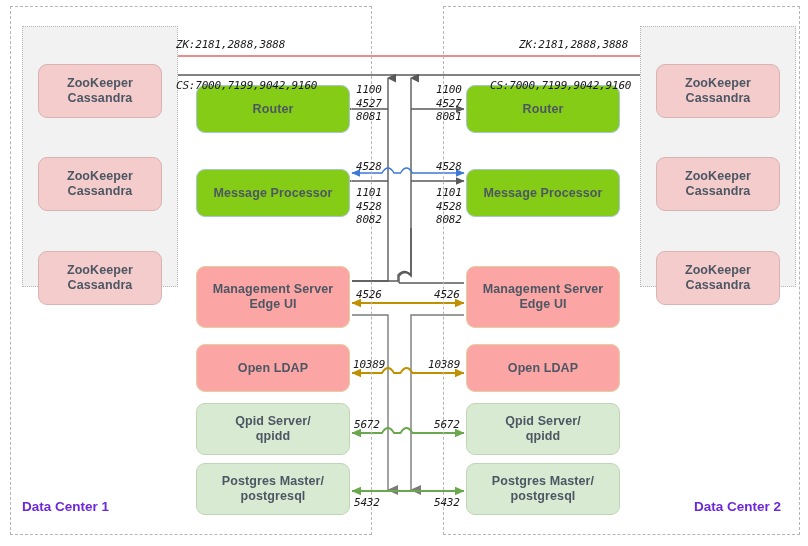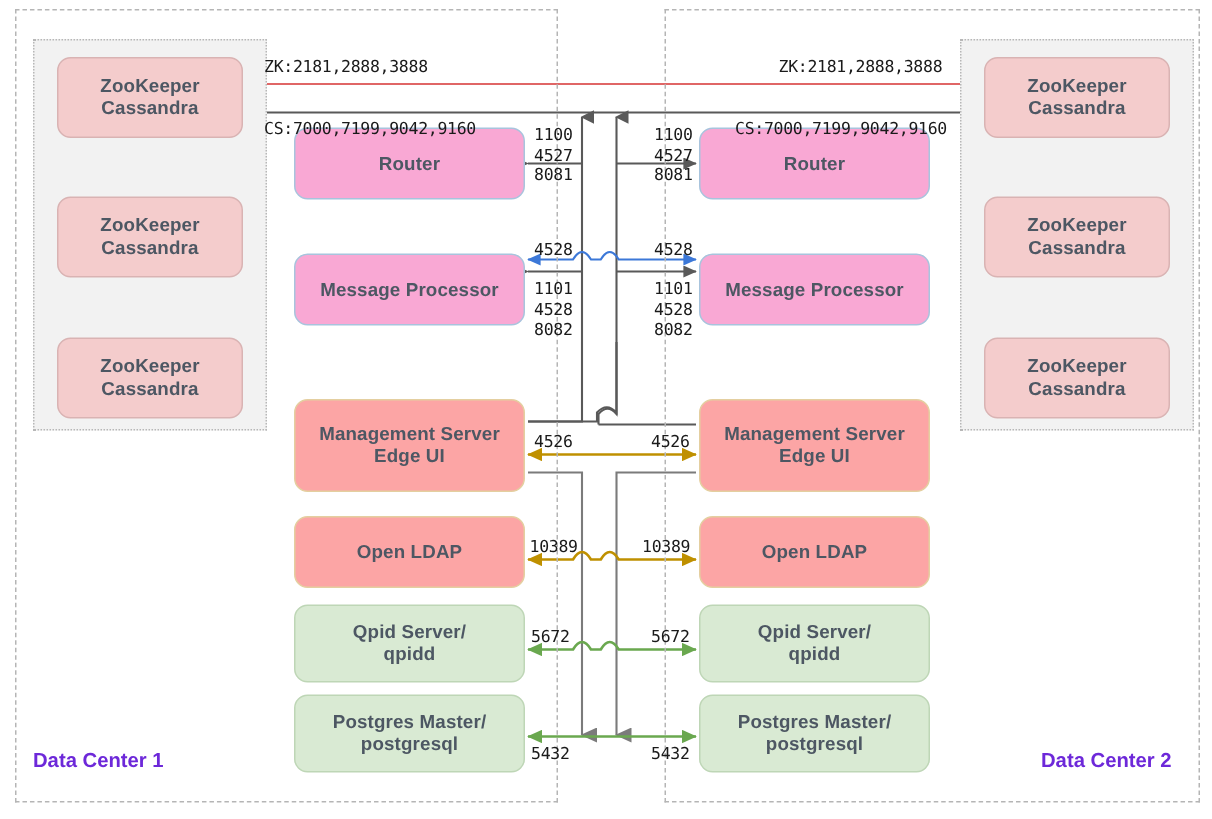--- a/index.html
+++ b/index.html
@@ -17,22 +17,22 @@
     border-radius:9px;
     display:flex;align-items:center;justify-content:center;
     text-align:center;
     font-size:12.5px;font-weight:bold;
     color:#4d5763;
     line-height:15px;
     letter-spacing:.1px;
     z-index:6;
   }
   .node .lbl{padding:0 6px;}
-  .n-red   {background:#f4cccc;border:1px solid #d9b3b3;}
-  .n-blue  {background:#f9a8d4;border:1px solid #a8c4dd;}
+  .n-red   {background:#f4cccc;border:1px solid #d9b3b3;margin-top:26px;}
+  .n-blue  {background:#84cc16;border:1px solid #a8c4dd;}
   .n-amber {background:#fca5a5;border:1px solid #e4cfa0;}
   .n-green {background:#d9ead3;border:1px solid #bed6b6;}
 
   
   .cluster{
     position:absolute;
     background:#f2f2f2;
     border:1px dotted #b7b7b7;
     box-sizing:border-box;
     z-index:2;
@@ -53,20 +53,21 @@
 
   
   .plabel{
     position:absolute;
     font-family:"DejaVu Sans Mono","Liberation Mono",monospace;
     font-size:11px;
     color:#1a1a1a;
     white-space:nowrap;
     z-index:7;
     letter-spacing:-.2px;
+    font-style:italic;
   }
   .plabel.stack{line-height:13.5px;}
 </style>
 </head>
 <body>
 
 <div id="stage">
 
   <div class="dc" style="left:10px;top:6px;width:362px;height:529px;"></div>
   <div class="dc" style="left:443px;top:6px;width:357px;height:529px;"></div>

